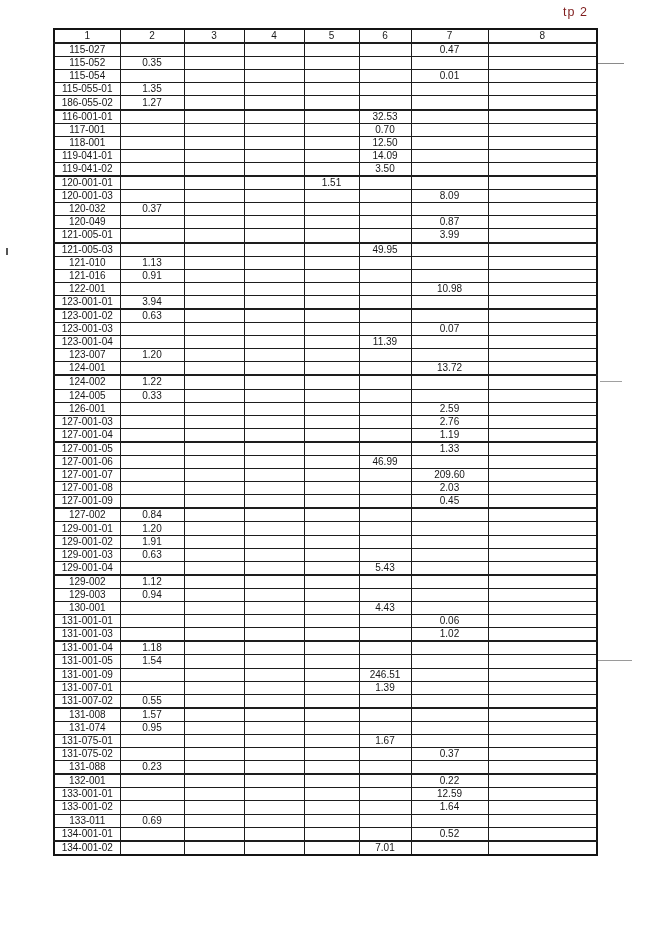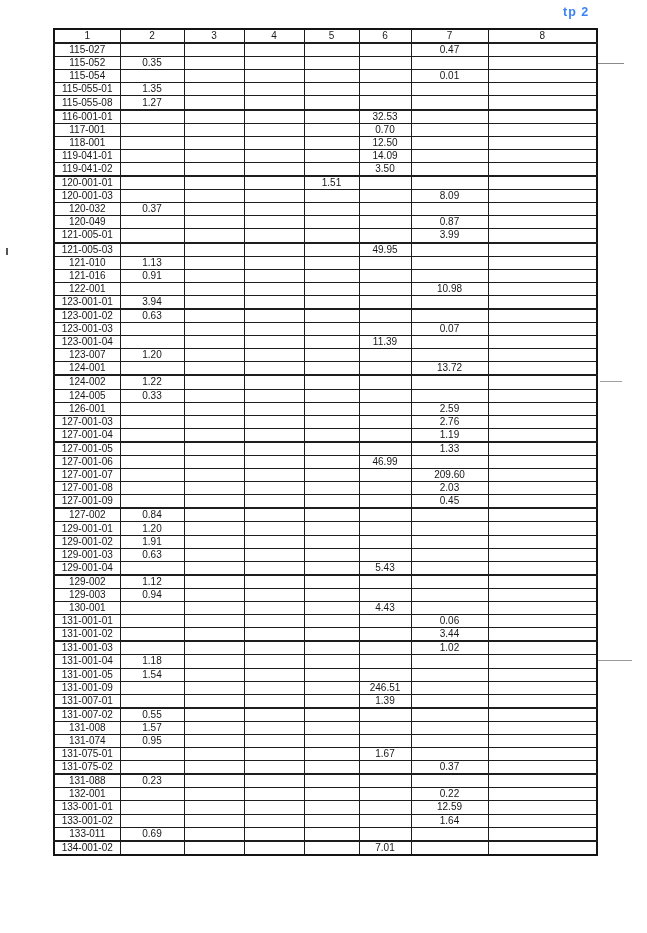--- a/index.html
+++ b/index.html
@@ -3,21 +3,21 @@
 <meta charset="utf-8">
 <style>
   html,body{margin:0;padding:0;}
   body{
     width:647px;height:933px;background:#ffffff;position:relative;
     font-family:"Liberation Sans",sans-serif;color:#161616;
     -webkit-font-smoothing:none;
   }
   .corner-label{
     position:absolute;top:5px;left:563px;
-    font-size:12.5px;font-weight:bold;letter-spacing:1px;color:#3b82f6;
+    font-size:12.5px;font-weight:normal;letter-spacing:1px;color:#7f1d1d;
   }
   table.scan-table{
     position:absolute;left:53px;top:28px;width:543px;
     border-collapse:collapse;table-layout:fixed;
     border:2px solid #141414;
   }
   .scan-table th,.scan-table td{
     border:1px solid #1d1d1d;
     height:12.1px;padding:0;margin:0;
     font-size:10px;line-height:12px;font-weight:normal;
@@ -102,21 +102,21 @@
           <td>115-055-01</td>
           <td>1.35</td>
           <td></td>
           <td></td>
           <td></td>
           <td></td>
           <td></td>
           <td></td>
         </tr>
         <tr>
-          <td>115-055-08</td>
+          <td>186-055-02</td>
           <td>1.27</td>
           <td></td>
           <td></td>
           <td></td>
           <td></td>
           <td></td>
           <td></td>
         </tr>
         <tr>
           <td>116-001-01</td>
@@ -502,30 +502,20 @@
           <td>131-001-01</td>
           <td></td>
           <td></td>
           <td></td>
           <td></td>
           <td></td>
           <td>0.06</td>
           <td></td>
         </tr>
         <tr>
-          <td>131-001-02</td>
-          <td></td>
-          <td></td>
-          <td></td>
-          <td></td>
-          <td></td>
-          <td>3.44</td>
-          <td></td>
-        </tr>
-        <tr>
           <td>131-001-03</td>
           <td></td>
           <td></td>
           <td></td>
           <td></td>
           <td></td>
           <td>1.02</td>
           <td></td>
         </tr>
         <tr>
@@ -659,20 +649,30 @@
           <td></td>
         </tr>
         <tr>
           <td>133-011</td>
           <td>0.69</td>
           <td></td>
           <td></td>
           <td></td>
           <td></td>
           <td></td>
+          <td></td>
+        </tr>
+        <tr>
+          <td>134-001-01</td>
+          <td></td>
+          <td></td>
+          <td></td>
+          <td></td>
+          <td></td>
+          <td>0.52</td>
           <td></td>
         </tr>
         <tr>
           <td>134-001-02</td>
           <td></td>
           <td></td>
           <td></td>
           <td></td>
           <td>7.01</td>
           <td></td>

